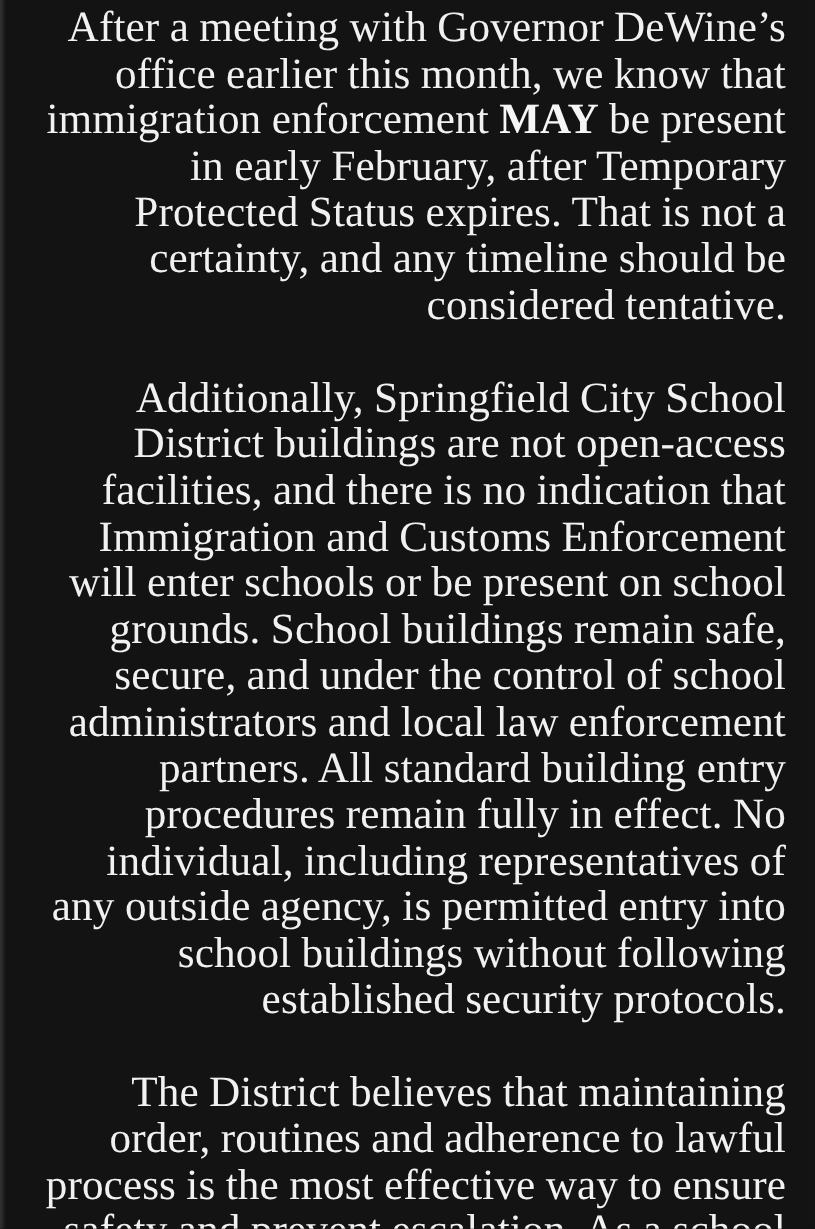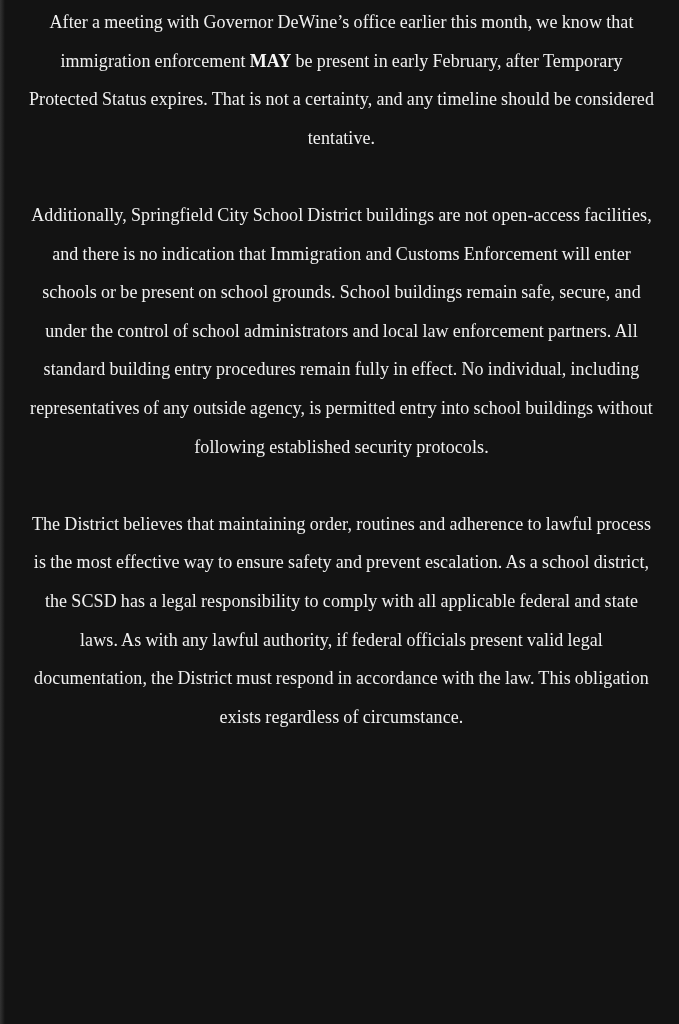--- a/index.html
+++ b/index.html
@@ -24,26 +24,26 @@
     pointer-events: none;
   }
   .doc {
     box-sizing: border-box;
     width: 100%;
     height: 100%;
     padding: 3px 24px 0 28px;
   }
   .doc p {
     margin: 0 0 38.6px 0;
-    font-size: 18px;
+    font-size: 36px;
     line-height: 38.6px;
     color: #f1f1f1;
     letter-spacing: 0.1px;
     word-spacing: -0.5px;
-    text-align: center;
+    text-align: right;
   }
   .doc p b {
     font-weight: bold;
     color: #f6f6f6;
   }
 </style>
 </head>
 <body>
 
 <div class="edge-highlight"></div>

